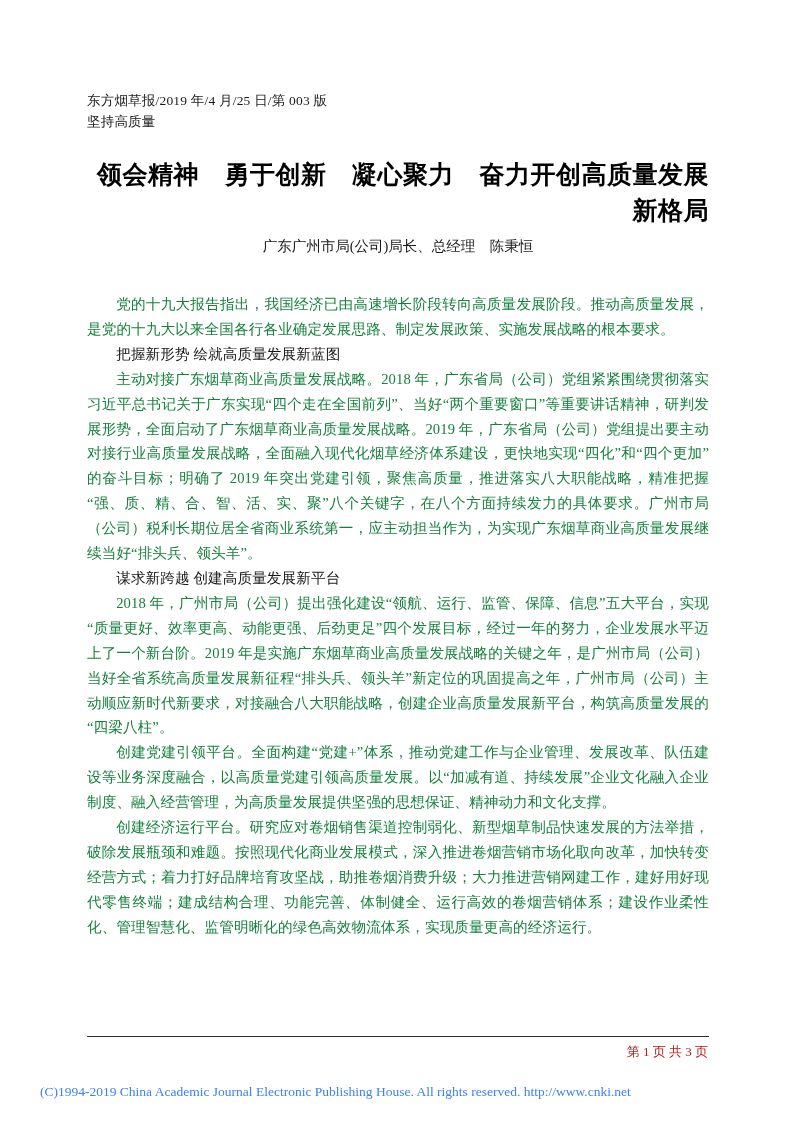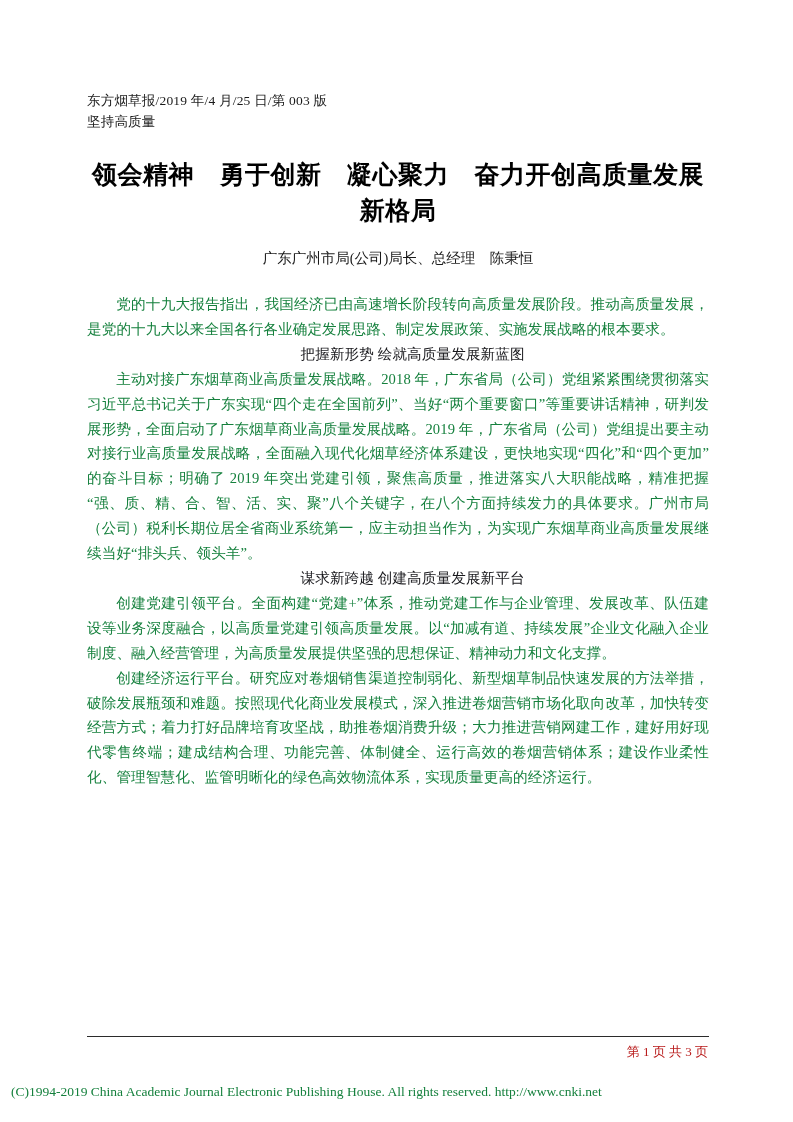--- a/index.html
+++ b/index.html
@@ -37,40 +37,39 @@
     letter-spacing: 0.2px;
     white-space: nowrap;
   }
 
   
   .title {
     position: absolute;
     left: 87px;
     top: 156px;
     width: 622px;
-    text-align: center;
+    text-align: right;
     font-family: "Liberation Sans", "DejaVu Sans", sans-serif;
     font-weight: bold;
     font-size: 25px;
     line-height: 36px;
     color: #000000;
     letter-spacing: 0.5px;
   }
 
   
   .byline {
     position: absolute;
     left: 87px;
     top: 235px;
     width: 622px;
     text-align: center;
     font-size: 14.5px;
     line-height: 22px;
     color: #1a1a1a;
-    margin-top: 12px;
   }
 
   
   .body-block {
     position: absolute;
     left: 87px;
     top: 292px;
     width: 622px;
   }
   .para {
@@ -83,21 +82,20 @@
     margin: 0;
     letter-spacing: 0.1px;
   }
   .subhead {
     font-size: 14.6px;
     line-height: 24.9px;
     color: #18181c;
     text-indent: 2em;
     margin: 0;
     letter-spacing: 0.1px;
-    text-align: center;
   }
 
   
   .footer-rule {
     position: absolute;
     left: 87px;
     top: 1036px;
     width: 622px;
     height: 1px;
     background: #2b2b2b;
@@ -107,26 +105,26 @@
     right: 85px;
     top: 1042px;
     font-size: 13px;
     line-height: 20px;
     color: #b91c1c;
     white-space: nowrap;
   }
 
   .copyright {
     position: absolute;
-    left: 11px;
+    left: 40px;
     top: 1082px;
     width: 740px;
     font-size: 13.5px;
     line-height: 20px;
-    color: #15803d;
+    color: #3b82f6;
     white-space: nowrap;
   }
 </style>
 </head>
 <body>
 
 <div class="page">
 
   <div class="masthead">
     <div class="masthead-line">东方烟草报/2019 年/4 月/25 日/第 003 版</div>
@@ -135,20 +133,21 @@
 
   <div class="title">领会精神　勇于创新　凝心聚力　奋力开创高质量发展新格局</div>
 
   <div class="byline">广东广州市局(公司)局长、总经理　陈秉恒</div>
 
   <div class="body-block">
       <p class="para">党的十九大报告指出，我国经济已由高速增长阶段转向高质量发展阶段。推动高质量发展，是党的十九大以来全国各行各业确定发展思路、制定发展政策、实施发展战略的根本要求。</p>
       <p class="subhead">把握新形势 绘就高质量发展新蓝图</p>
       <p class="para">主动对接广东烟草商业高质量发展战略。2018 年，广东省局（公司）党组紧紧围绕贯彻落实习近平总书记关于广东实现“四个走在全国前列”、当好“两个重要窗口”等重要讲话精神，研判发展形势，全面启动了广东烟草商业高质量发展战略。2019 年，广东省局（公司）党组提出要主动对接行业高质量发展战略，全面融入现代化烟草经济体系建设，更快地实现“四化”和“四个更加”的奋斗目标；明确了 2019 年突出党建引领，聚焦高质量，推进落实八大职能战略，精准把握“强、质、精、合、智、活、实、聚”八个关键字，在八个方面持续发力的具体要求。广州市局（公司）税利长期位居全省商业系统第一，应主动担当作为，为实现广东烟草商业高质量发展继续当好“排头兵、领头羊”。</p>
       <p class="subhead">谋求新跨越 创建高质量发展新平台</p>
+      <p class="para">2018 年，广州市局（公司）提出强化建设“领航、运行、监管、保障、信息”五大平台，实现“质量更好、效率更高、动能更强、后劲更足”四个发展目标，经过一年的努力，企业发展水平迈上了一个新台阶。2019 年是实施广东烟草商业高质量发展战略的关键之年，是广州市局（公司）当好全省系统高质量发展新征程“排头兵、领头羊”新定位的巩固提高之年，广州市局（公司）主动顺应新时代新要求，对接融合八大职能战略，创建企业高质量发展新平台，构筑高质量发展的“四梁八柱”。</p>
       <p class="para">创建党建引领平台。全面构建“党建+”体系，推动党建工作与企业管理、发展改革、队伍建设等业务深度融合，以高质量党建引领高质量发展。以“加减有道、持续发展”企业文化融入企业制度、融入经营管理，为高质量发展提供坚强的思想保证、精神动力和文化支撑。</p>
       <p class="para">创建经济运行平台。研究应对卷烟销售渠道控制弱化、新型烟草制品快速发展的方法举措，破除发展瓶颈和难题。按照现代化商业发展模式，深入推进卷烟营销市场化取向改革，加快转变经营方式；着力打好品牌培育攻坚战，助推卷烟消费升级；大力推进营销网建工作，建好用好现代零售终端；建成结构合理、功能完善、体制健全、运行高效的卷烟营销体系；建设作业柔性化、管理智慧化、监管明晰化的绿色高效物流体系，实现质量更高的经济运行。</p>
     </div>
 
   <div class="footer-rule"></div>
   <div class="footer-page">第 1 页 共 3 页</div>
 
   <div class="copyright">(C)1994-2019 China Academic Journal Electronic Publishing House. All rights reserved.    http://www.cnki.net</div>
 
 </div>

